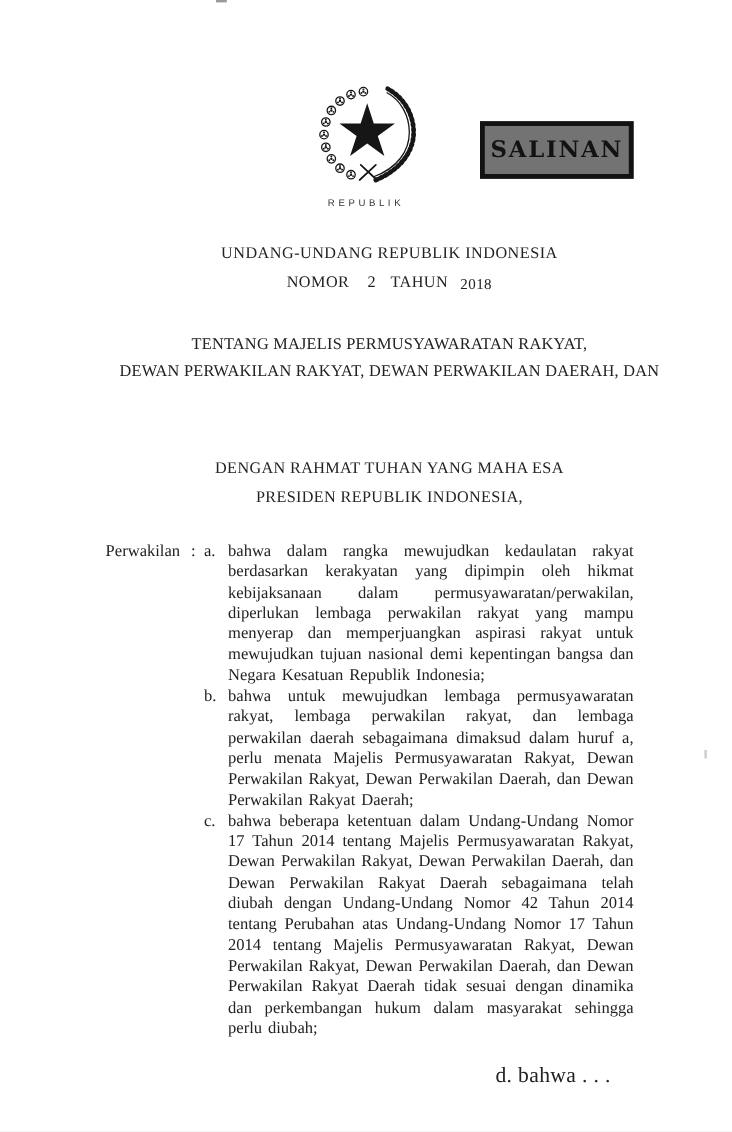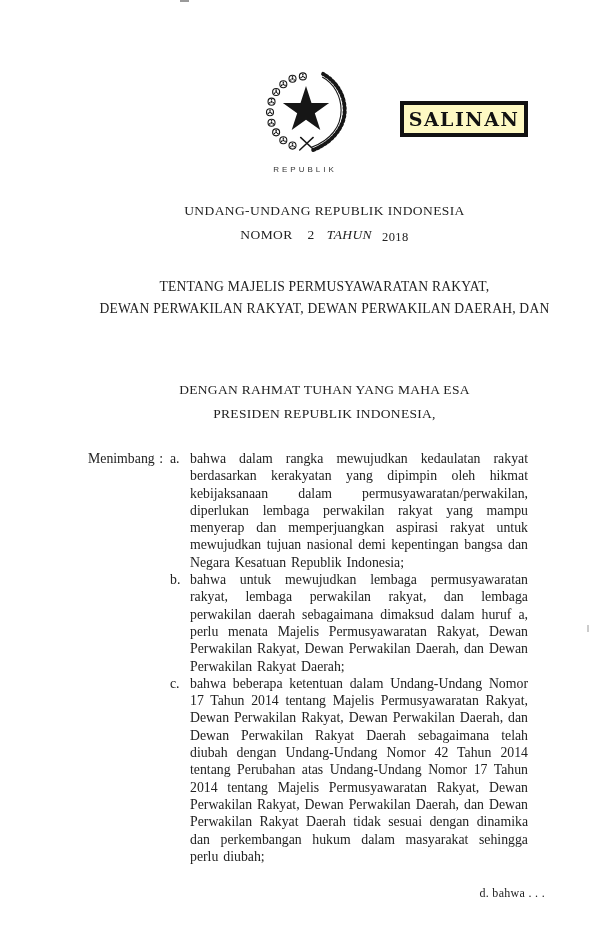--- a/index.html
+++ b/index.html
@@ -12,60 +12,60 @@
   }
   
   .artifact-top { position:absolute; left:180px; top:0; width:9px; height:2px; background:#9a9a9a; }
   .artifact-right { position:absolute; left:587px; top:625px; width:2px; height:7px; background:#cccccc; }
 
   
   .seal { position:absolute; left:260px; top:69px; width:92px; height:90px; }
 
   
   .stamp {
-    position:absolute; left:400px; top:101px; width:128px; height:36px;
-    border:4px solid #121212; background:#fef9c3;
+    position:absolute; left:400px; top:101px; width:128px; height:48px;
+    border:4px solid #121212; background:#737373;
     display:flex; align-items:center; justify-content:center;
     font-family:"DejaVu Serif", serif; font-weight:bold;
     font-size:19px; letter-spacing:1.5px; color:#121212;
   }
 
   .letterhead {
     position:absolute; top:164px; left:0; width:100%; text-align:center;
     font-family:"Liberation Sans", sans-serif; font-size:8px;
     letter-spacing:3px; color:#353535; line-height:11px;
   }
 
   .c-line { position:absolute; left:0; width:100%; text-align:center;padding-left:39px; }
   .law-title   { top:203px; font-size:13.5px; letter-spacing:0.4px; }
   .nomor-line  { top:227px; font-size:13.5px; letter-spacing:0.4px; }
   .nomor-line .gap1 { margin-left:15px; }
-  .nomor-line .gap2 { margin-left:12px;font-style:italic; }
+  .nomor-line .gap2 { margin-left:12px; }
   .nomor-line .year { margin-left:10px; position:relative; top:2px; font-size:12.5px; }
   .tentang     { top:251px; font-size:13.5px; letter-spacing:0.6px; }
   .subject     { top:276px; font-size:13.6px; line-height:22px; letter-spacing:0.2px; }
   .invocation  { top:382px; font-size:13.5px; letter-spacing:0.3px; }
   .issuer      { top:406px; font-size:13.5px; letter-spacing:0.3px; }
 
   .menimbang {
     position:absolute; top:450px; left:88px; width:440px;
     display:flex; font-size:13.8px; line-height:17.3px;
   }
   .mlabel {
     flex:0 0 82px; display:flex; justify-content:space-between;
     padding-right:7px;
   }
   .items { flex:1 1 auto; }
   .item { display:flex; }
   .marker { flex:0 0 20px; }
   .itext { flex:1 1 auto; text-align:justify; word-spacing:1.5px; }
 
   .catchword {
-    position:absolute; top:886px; right:65px;
-    font-size:12px; letter-spacing:0.3px;
+    position:absolute; top:886px; right:101px;
+    font-size:18px; letter-spacing:0.3px;
   }
 </style>
 </head>
 <body>
 
 <div class="page">
 
   <div class="artifact-top"></div>
   <div class="artifact-right"></div>
 
@@ -117,21 +117,21 @@
   <div class="c-line subject">
     <div>TENTANG MAJELIS PERMUSYAWARATAN RAKYAT,</div>
     <div>DEWAN PERWAKILAN RAKYAT, DEWAN PERWAKILAN DAERAH, DAN</div>
   </div>
 
   <div class="c-line issuer">PRESIDEN REPUBLIK INDONESIA,</div>
   <div class="c-line invocation">DENGAN RAHMAT TUHAN YANG MAHA ESA</div>
 
   <div class="menimbang">
     <div class="mlabel">
-      <span>Menimbang</span>
+      <span>Perwakilan</span>
       <span>:</span>
     </div>
     <div class="items">
       <div class="item">
         <div class="marker">a.</div>
         <div class="itext">bahwa dalam rangka mewujudkan kedaulatan rakyat berdasarkan kerakyatan yang dipimpin oleh hikmat kebijaksanaan dalam permusyawaratan/perwakilan, diperlukan lembaga perwakilan rakyat yang mampu menyerap dan memperjuangkan aspirasi rakyat untuk mewujudkan tujuan nasional demi kepentingan bangsa dan Negara Kesatuan Republik Indonesia;</div>
       </div>
       <div class="item">
         <div class="marker">b.</div>
         <div class="itext">bahwa untuk mewujudkan lembaga permusyawaratan rakyat, lembaga perwakilan rakyat, dan lembaga perwakilan daerah sebagaimana dimaksud dalam huruf a, perlu menata Majelis Permusyawaratan Rakyat, Dewan Perwakilan Rakyat, Dewan Perwakilan Daerah, dan Dewan Perwakilan Rakyat Daerah;</div>

